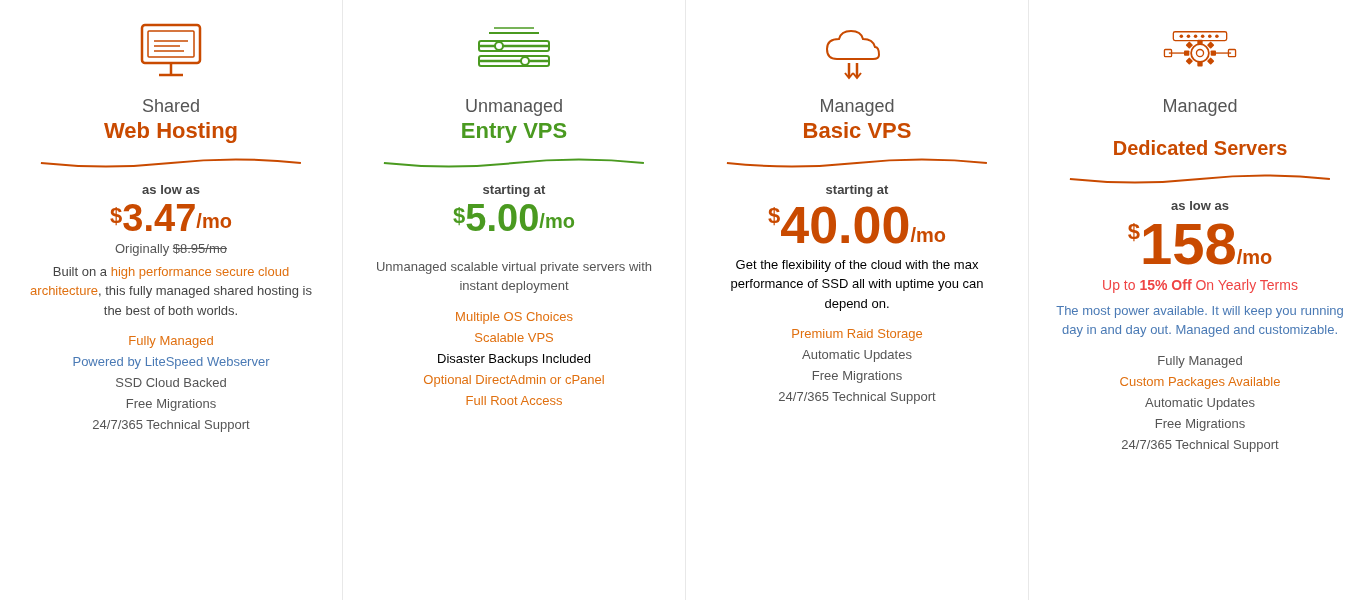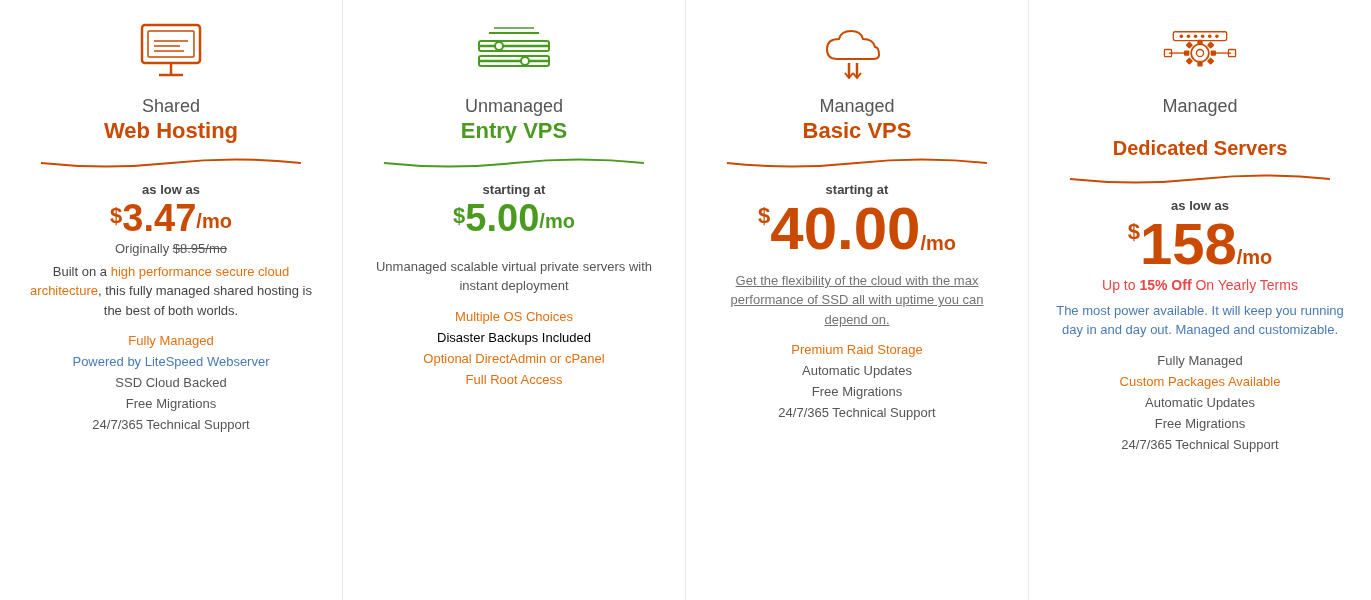--- a/index.html
+++ b/index.html
@@ -208,20 +208,21 @@
     <div class="price-main" style="color:#4a9a20;">
       <span class="price-dollar-small">$</span>
       <span class="price-number">5.00</span>
       <span class="price-mo">/mo</span>
     </div>
     <div class="plan-desc" style="margin-top:16px; color:#555;">
       Unmanaged scalable virtual private servers with instant deployment
     </div>
     <ul class="features-list">
       <li style="color:#e07010;">Multiple OS Choices</li>
+      <li style="color:#e07010;">Scalable VPS</li>
       <li style="color:#000000;">Disaster Backups Included</li>
       <li style="color:#e07010;">Optional DirectAdmin or cPanel</li>
       <li style="color:#e07010;">Full Root Access</li>
     </ul>
   </div>
 
   <div class="plan-card card-vps-basic">
     <div class="plan-icon">
       <svg width="80" height="65" viewBox="0 0 80 65" fill="none" xmlns="http://www.w3.org/2000/svg">
 
@@ -234,24 +235,24 @@
       </svg>
     </div>
     <div class="plan-title-line1">Managed</div>
     <div class="plan-title-line2" style="color:#c94a00;">Basic VPS</div>
     <svg class="divider-curve" viewBox="0 0 260 14">
       <path d="M0,7 Q65,14 130,7 Q195,0 260,7" stroke="#c94a00" stroke-width="2" fill="none"></path>
     </svg>
     <div class="price-label">starting at</div>
     <div class="price-main" style="color:#c94a00;">
       <span class="price-dollar-small">$</span>
-      <span class="price-number" style="font-size:60px;">40.00</span>
+      <span class="price-number" style="font-size:52px;">40.00</span>
       <span class="price-mo">/mo</span>
     </div>
-    <div class="plan-desc" style="margin-top:8px; color:#737373;text-decoration:underline;">
+    <div class="plan-desc" style="color:#000000;">
       Get the flexibility of the cloud with the max performance of SSD all with uptime you can depend on.
     </div>
     <ul class="features-list">
       <li style="color:#e07010;">Premium Raid Storage</li>
       <li style="color:#555;">Automatic Updates</li>
       <li style="color:#555;">Free Migrations</li>
       <li style="color:#555;">24/7/365 Technical Support</li>
     </ul>
   </div>
 

